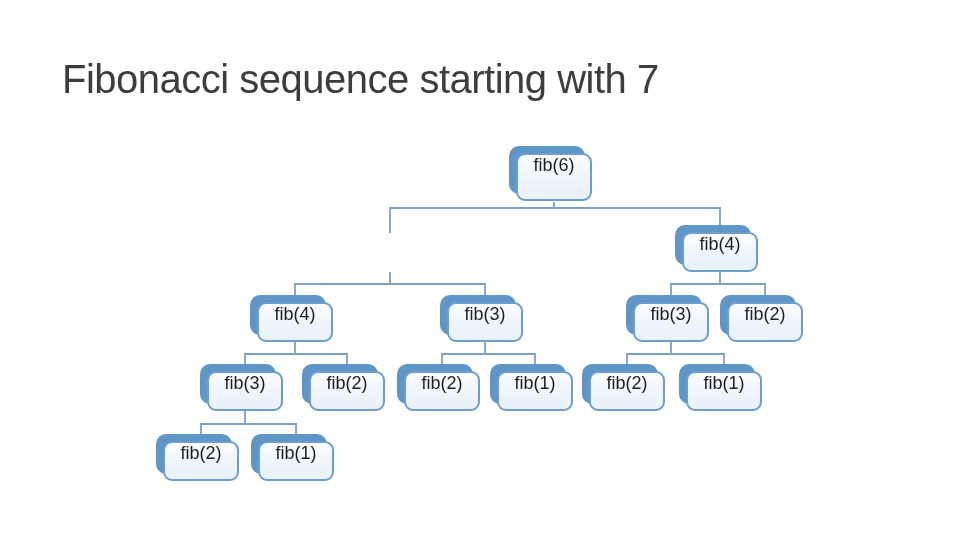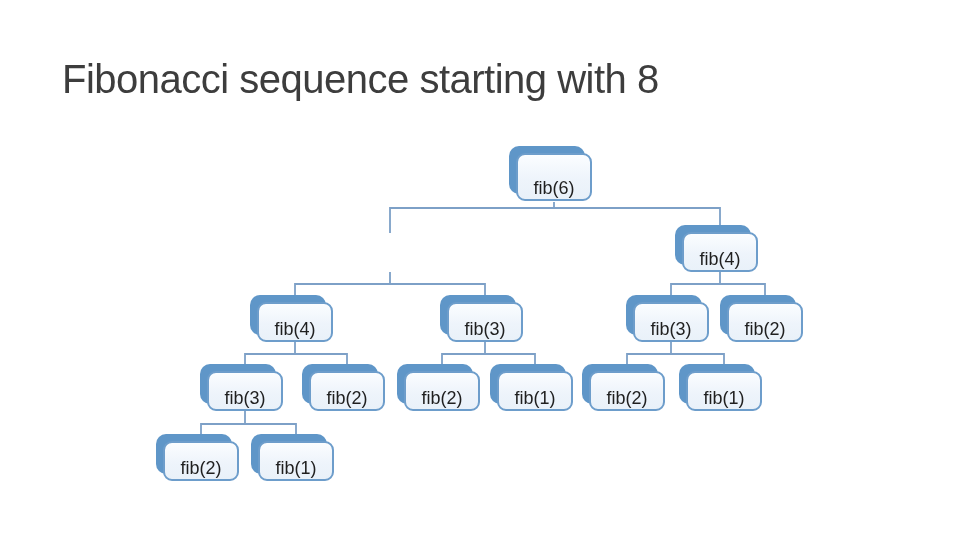--- a/index.html
+++ b/index.html
@@ -55,35 +55,35 @@
     position: absolute;
     left: 0;
     top: 0;
     width: 100%;
     height: 100%;
     box-sizing: border-box;
     border: 2px solid #6d9dcb;
     border-radius: 9px;
     background: linear-gradient(180deg, #fbfdff 0%, #eef4fb 55%, #e9f1f9 100%);
     display: flex;
-    align-items: flex-end;
+    align-items: flex-start;
     justify-content: center;
   }
   .node-label {
     font-size: 18px;
     color: #1f1f1f;
     white-space: nowrap;
   }
 </style>
 </head>
 <body>
 
 <div class="slide">
 
-  <h1 class="title">Fibonacci sequence starting with 8</h1>
+  <h1 class="title">Fibonacci sequence starting with 7</h1>
 
   <svg class="connectors" width="960" height="540" viewBox="0 0 960 540">
     <path d="M554,202V208 M390,233V208H720V233"></path>
     <path d="M390,272V284 M295,302V284H485V302"></path>
     <path d="M720,272V284 M671,302V284H765V302"></path>
     <path d="M295,342V354 M245,371V354H347V371"></path>
     <path d="M485,342V354 M442,371V354H535V371"></path>
     <path d="M671,342V354 M627,371V354H724V371"></path>
     <path d="M245,411V424 M201,441V424H296V441"></path>
   </svg>

